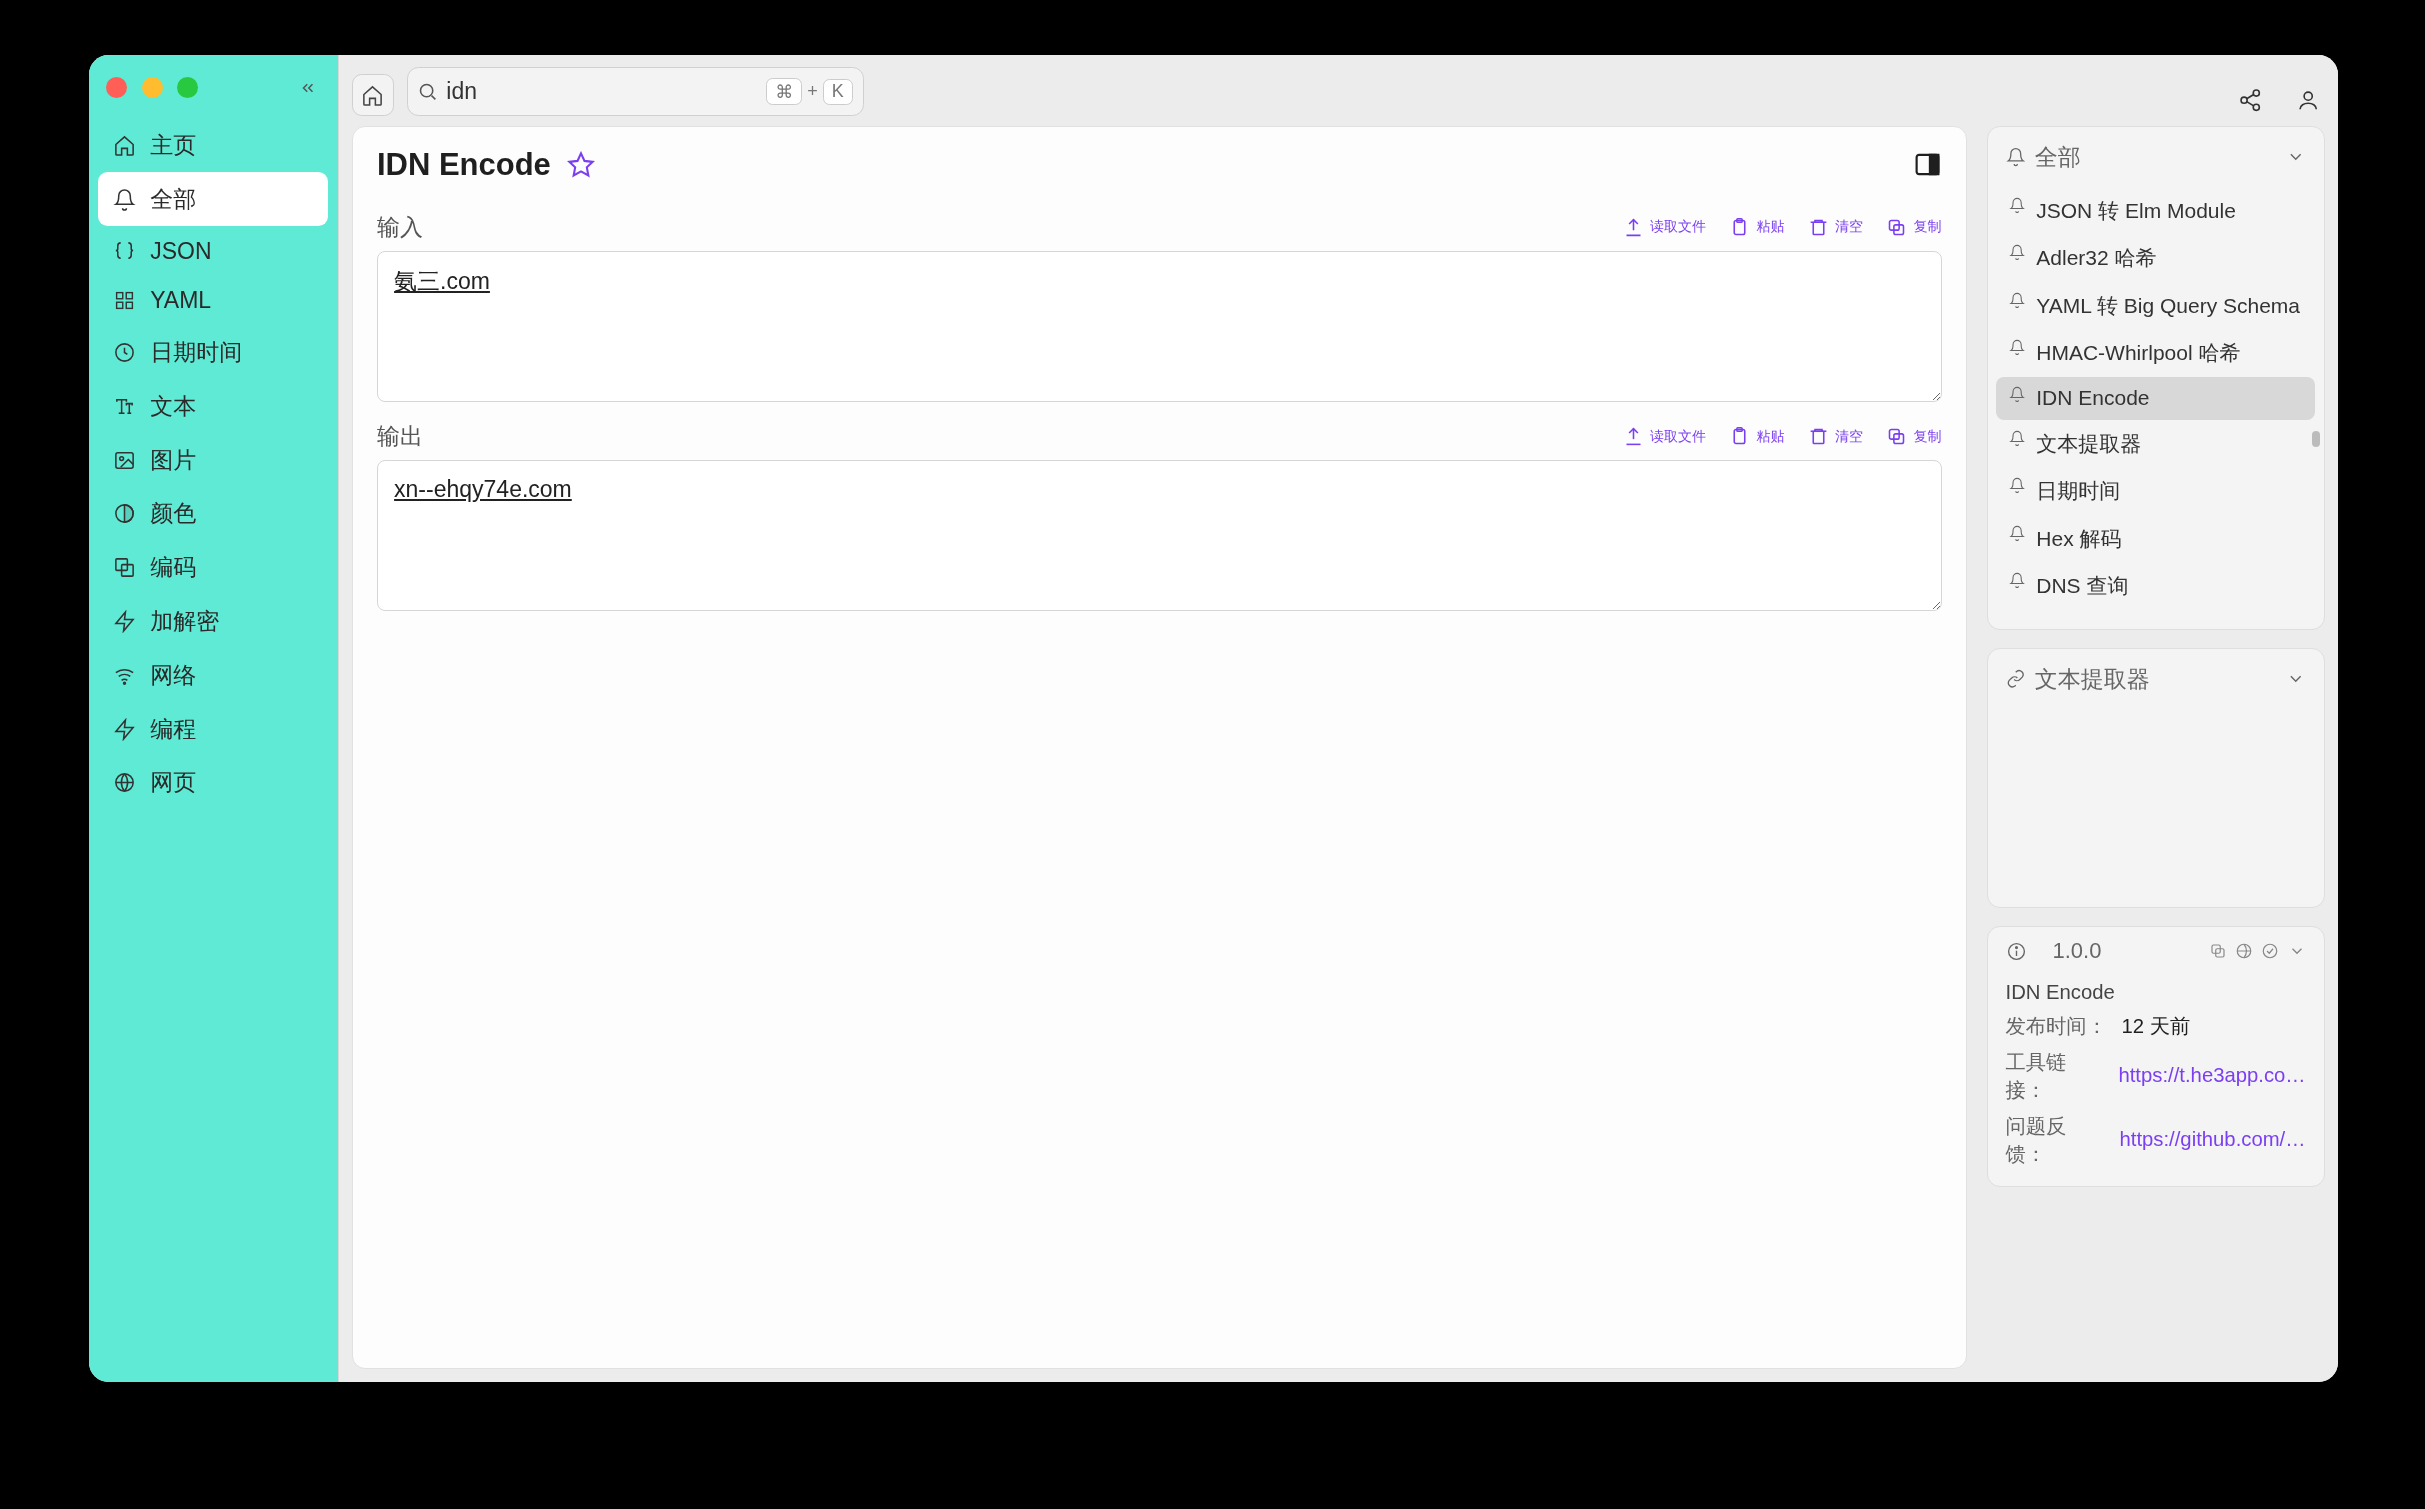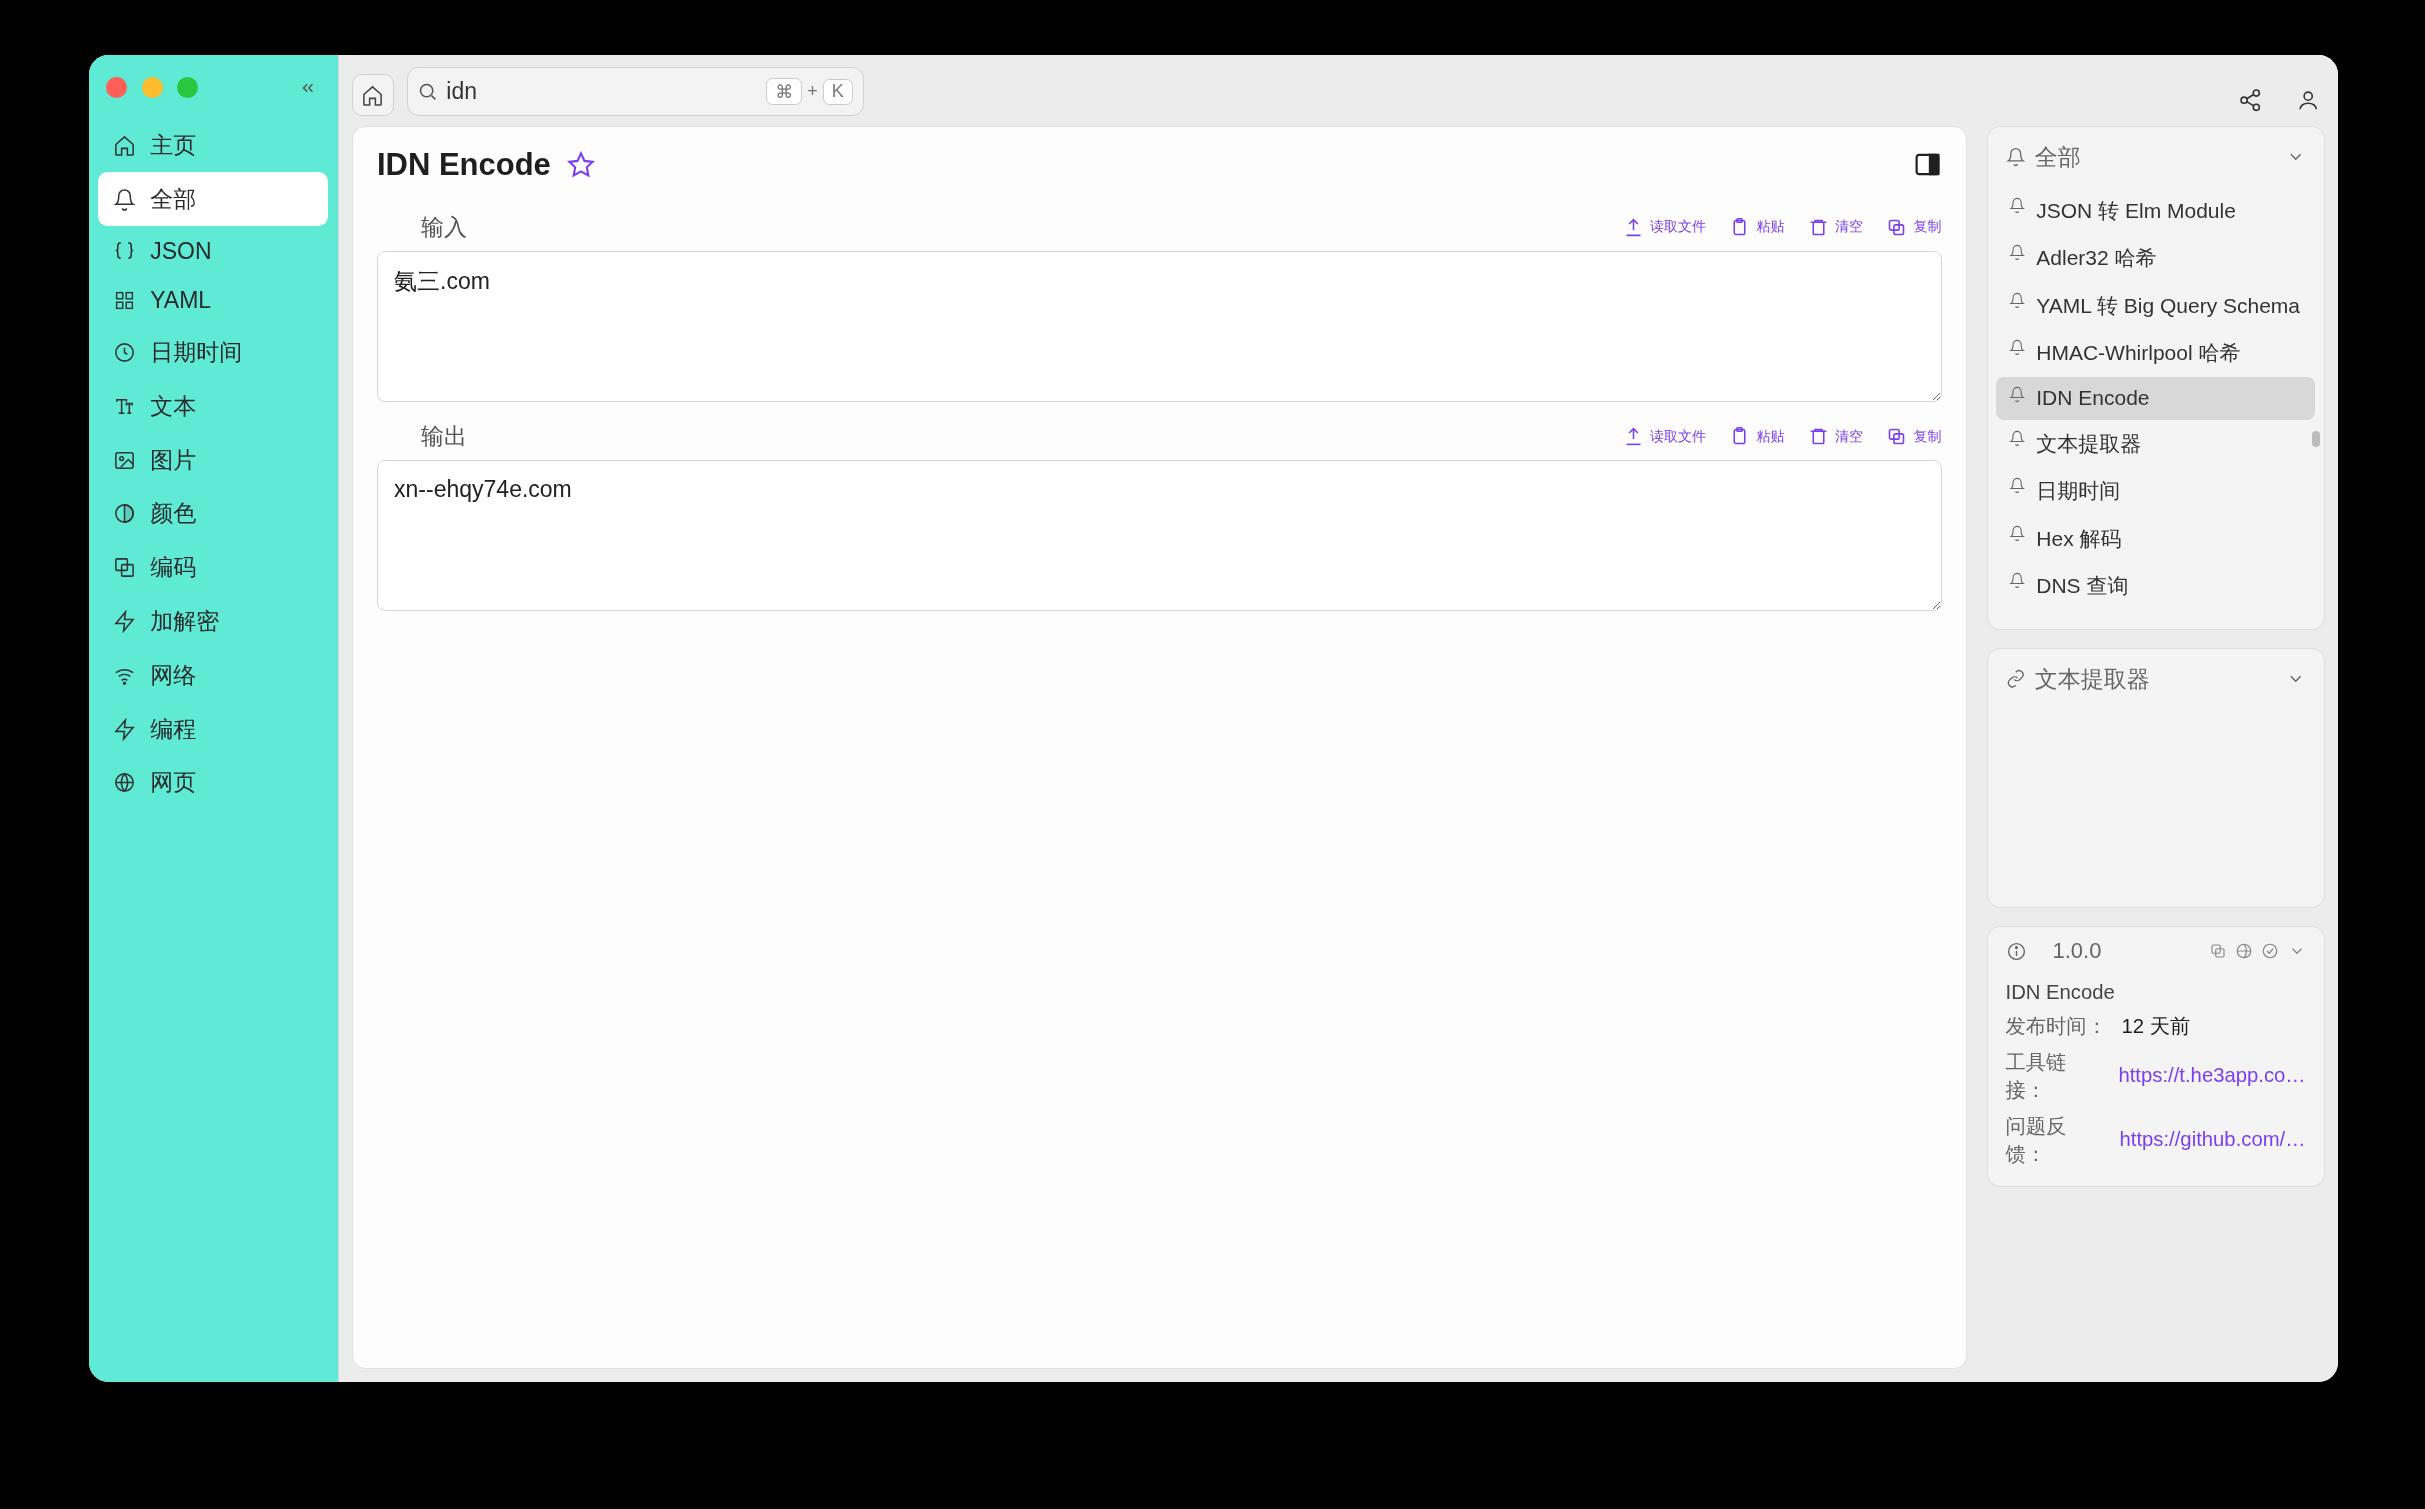--- a/index.html
+++ b/index.html
@@ -88,29 +88,29 @@
 .tool-header {
   display: flex; align-items: center; padding: 19.5px 24.4px; gap: 16.2px;
 }
 .tool-title { font-size: 31px; font-weight: 600; }
 .star-btn { color: #7b3ff2; cursor: pointer; }
 .tool-header-spacer { flex: 1; }
 .panel-toggle { width: 29px; height: 29px; cursor: pointer; }
 .tool-body { padding: 9.7px 24.4px 24.4px 24.4px; display: flex; flex-direction: column; gap: 19.5px; }
 .field-block { display: flex; flex-direction: column; gap: 8.1px; }
 .field-head { display: flex; align-items: center; }
-.field-label { font-size: 23px; color: #555; margin-left: 44px; }
+.field-label { font-size: 23px; color: #555; }
 .field-actions { margin-left: auto; display: flex; gap: 23px; }
 .act-btn {
   display: inline-flex; align-items: center; gap: 6.5px; color: #7b3ff2; font-size: 14px; cursor: pointer;
 }
 .act-btn svg { width: 21px; height: 21px; }
 textarea.field-input {
   width: 100%; height: 151px; border: 0.8px solid #d6d6d6; border-radius: 8.1px; padding: 14.6px 16.2px;
-  font-size: 23px; resize: vertical; outline: none; color: #222; font-family: inherit;
+  font-size: 23px; resize: vertical; outline: none; color: #222; font-family: inherit; text-decoration: underline;
 }
 
 
 .right-col { width: 338px; display: flex; flex-direction: column; gap: 18px; }
 .panel {
   background: #f4f4f4; border: 0.8px solid #dedede; border-radius: 13px; display: flex; flex-direction: column;
   overflow: hidden;
 }
 .panel-head {
   display: flex; align-items: center; gap: 9.7px; padding: 14.6px 18px; color: #666; font-size: 23px;

